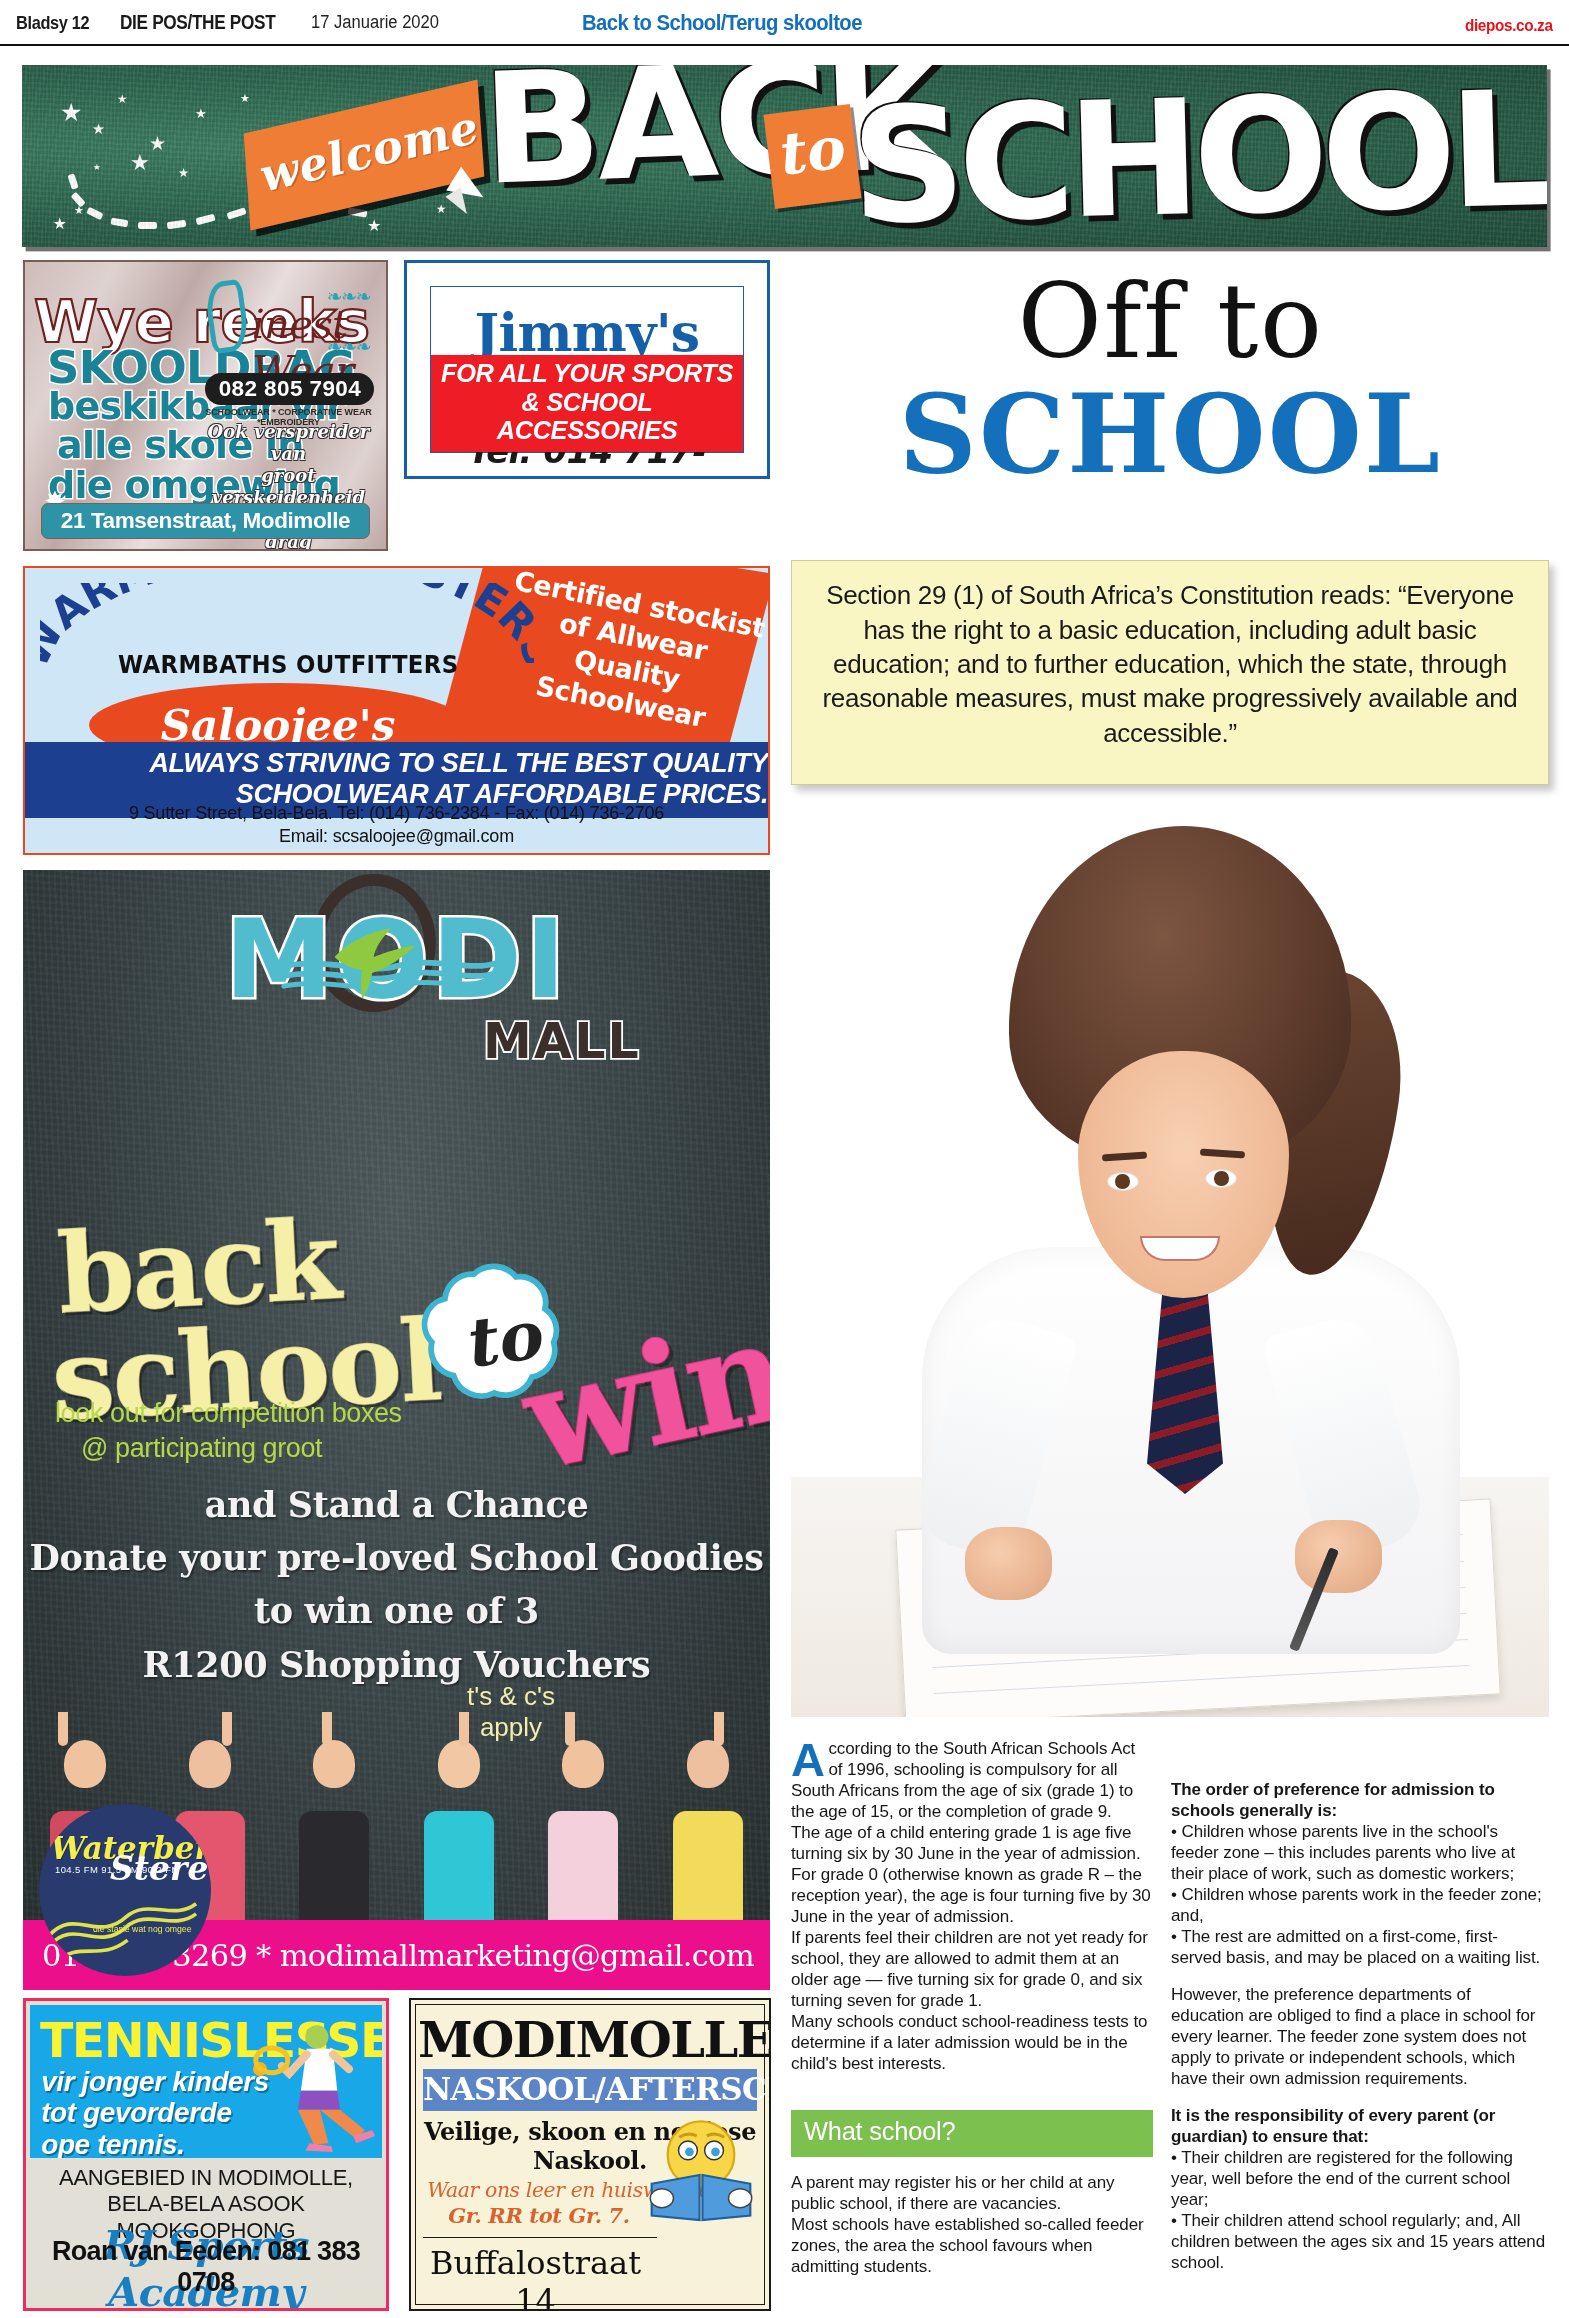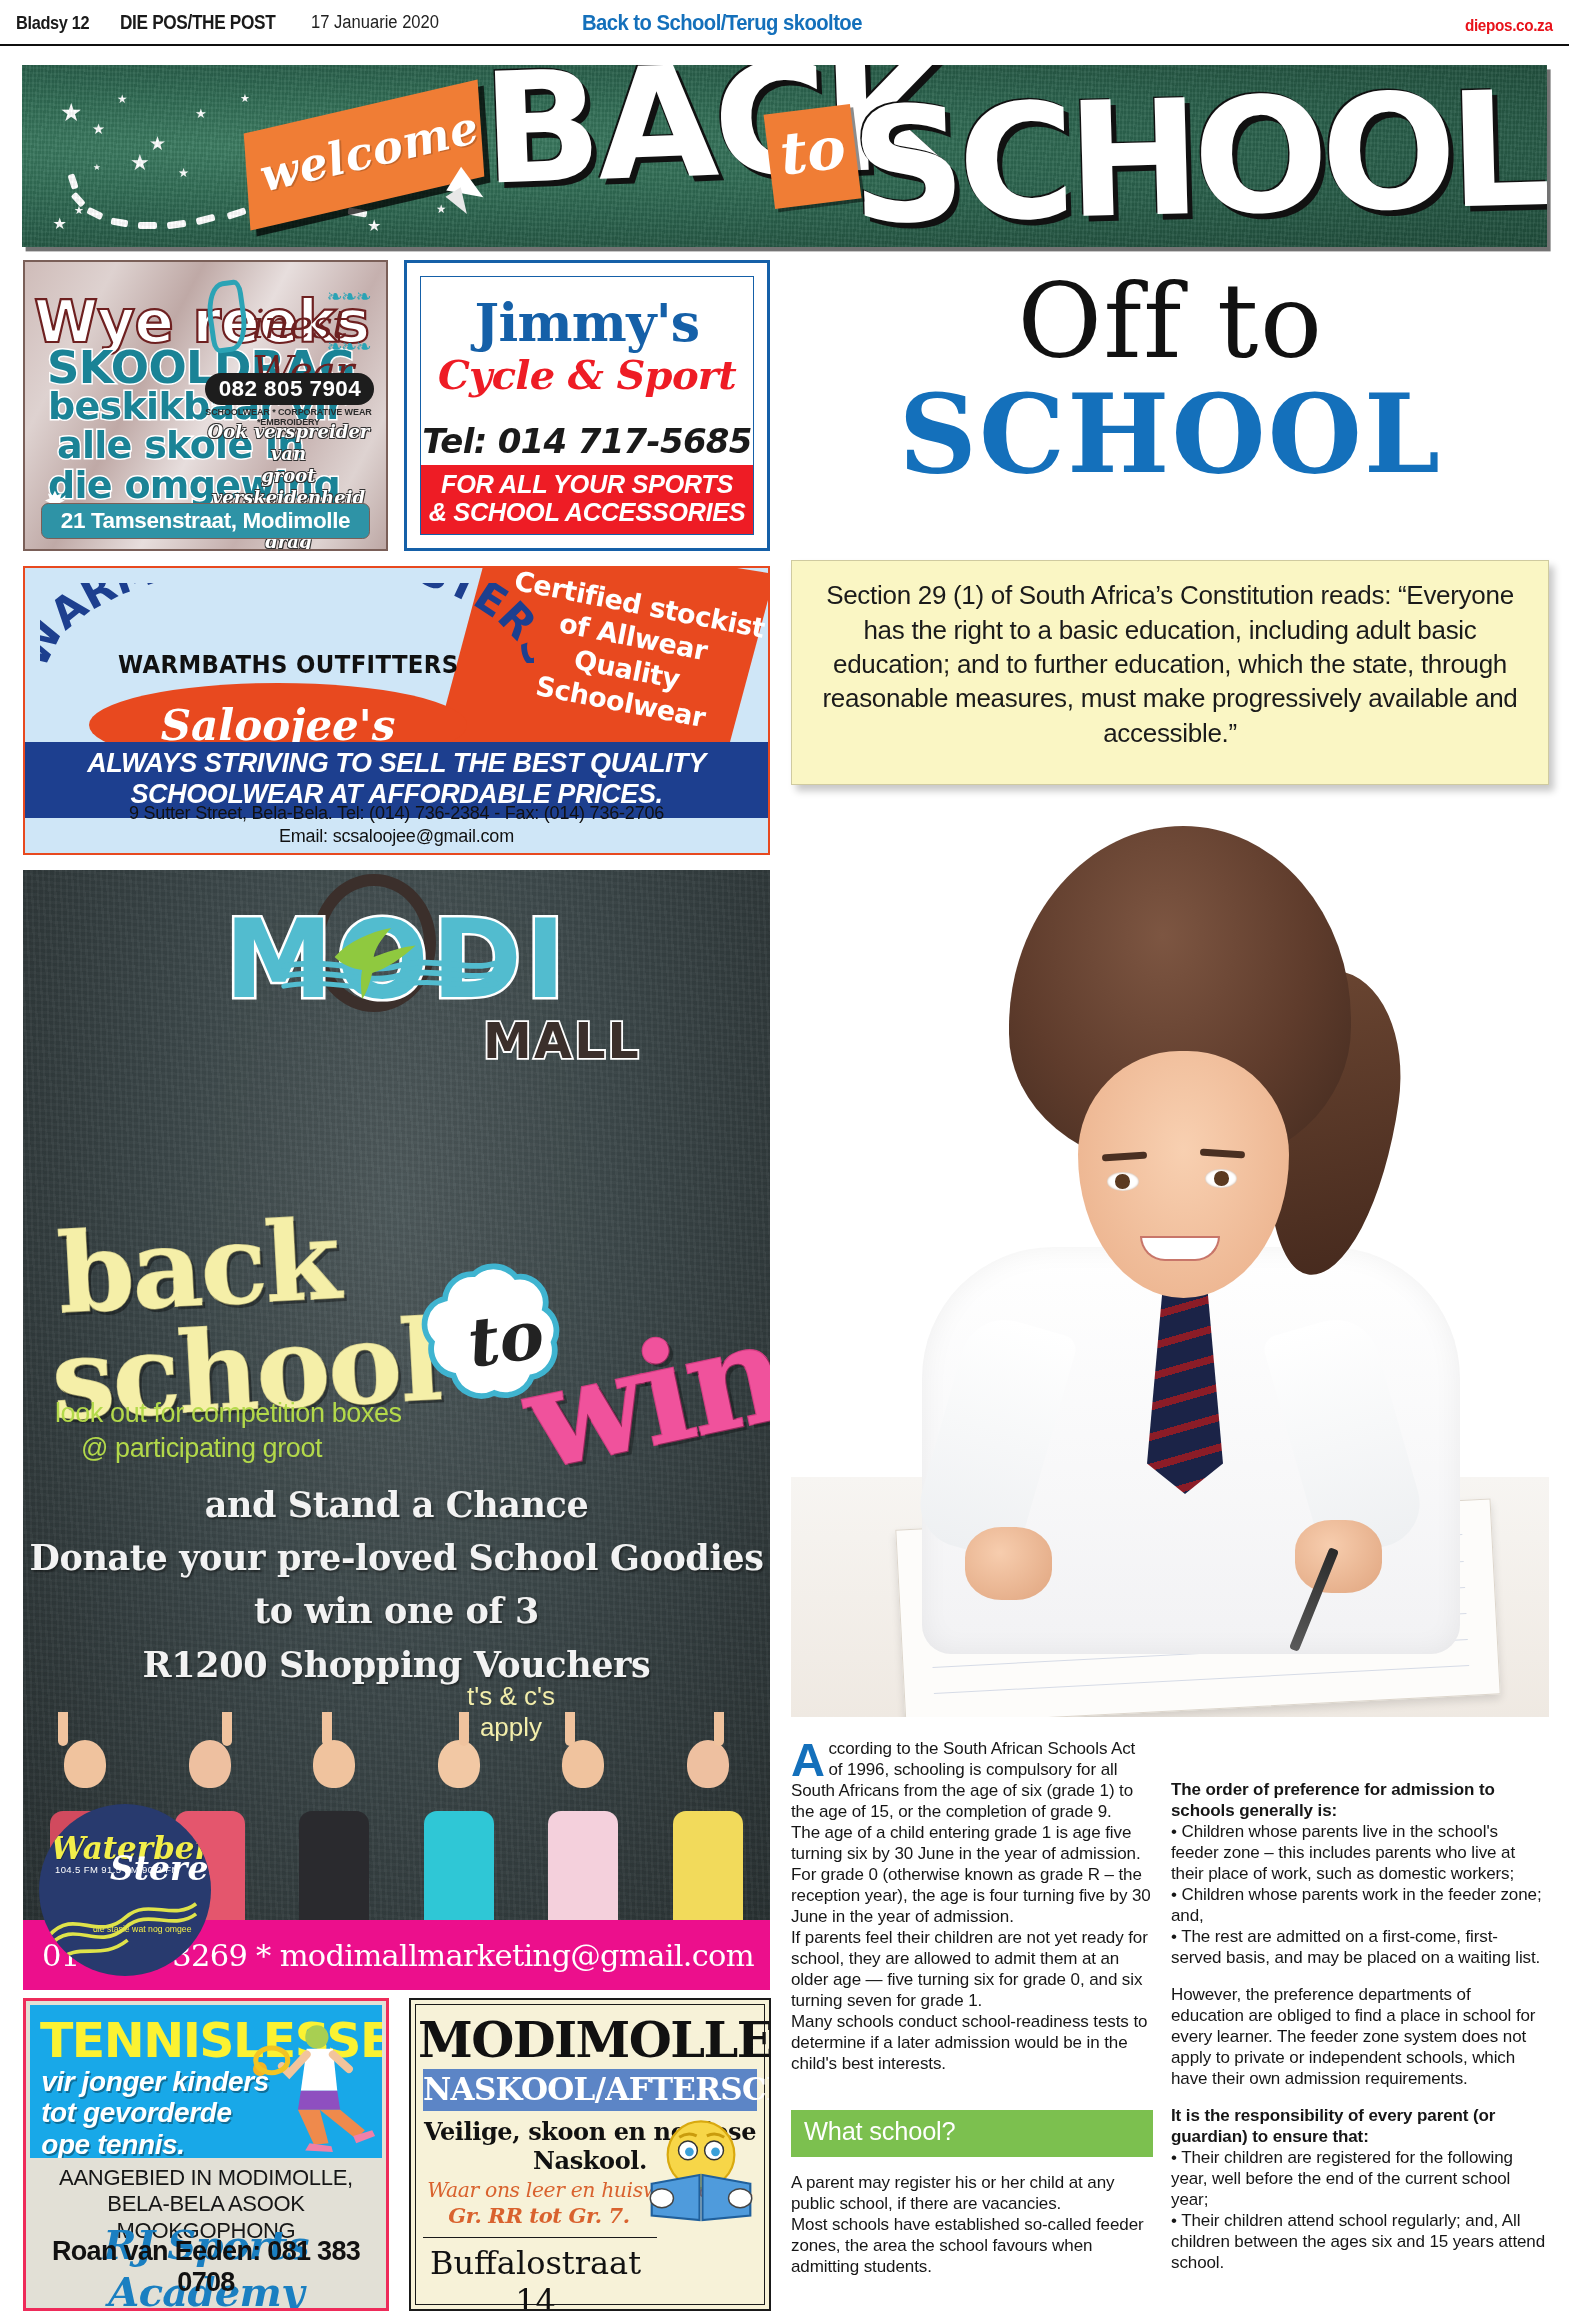--- a/index.html
+++ b/index.html
@@ -144,22 +144,22 @@
   .wye-addr{
     position:absolute; left:16px; right:16px; bottom:10.2px; height:36px;
     background:#2e93a6; border:1.5px solid #7a5f58; border-radius:7.3px;
     color:#fff; font-weight:bold; font-size:22.5px; display:flex;
     align-items:center; justify-content:center; letter-spacing:-0.4px;
   }
   .burst{ position:absolute; color:#fff; font-size:26px; }
 
   
   #ad-jim{
-    left:404px; top:260px; width:366px; height:291px;
-    border:3.6px solid #1560a8; background:#fff; padding:13px;
+    left:404px; top:260px; width:366px; height:219px;
+    border:3.6px solid #1560a8; background:#fff; padding:23px;
   }
   #ad-jim .inner{ border:1.5px solid #1560a8; width:100%; height:100%; position:relative; }
   .jim-1{ position:absolute; left:0; right:0; top:14.5px; text-align:center;
           font-family:"DejaVu Serif",serif; font-weight:bold; font-size:52px;
           color:#1560a8; letter-spacing:-0.7px; }
   .jim-2{ position:absolute; left:0; right:0; top:74px; text-align:center;
           font-family:"DejaVu Serif",serif; font-style:italic; font-weight:bold;
           font-size:40px; color:#ee1c25; letter-spacing:-0.7px; }
   .jim-3{ position:absolute; left:0; right:0; top:144px; text-align:center;
           font-family:"DejaVu Sans",sans-serif; font-style:italic; font-weight:bold;
@@ -198,21 +198,21 @@
     background:#e8491f; transform:rotate(15deg) skewY(-6deg); transform-origin:top right;
   }
   .warm-flag-txt{
     position:absolute; right:7.3px; top:20.4px; width:262px; text-align:center;
     transform:rotate(11deg); color:#fff; font-weight:bold; font-size:27px;
     line-height:1.22; letter-spacing:-0.4px; font-family:"DejaVu Sans",sans-serif;
   }
   .warm-band{
     position:absolute; left:0; right:0; top:174px; background:#1d3f8f;
     color:#fff; font-style:italic; font-weight:bold; font-size:27px;
-    text-align:center; padding:5.8px 0 8.7px; line-height:1.14; letter-spacing:-0.4px;
+    text-align:right; padding:5.8px 0 8.7px; line-height:1.14; letter-spacing:-0.4px;
   }
   .warm-contact{
     position:absolute; left:0; right:0; bottom:5.8px; text-align:center;
     font-size:18px; color:#111; line-height:1.25; letter-spacing:-0.2px;
   }
 
   
   #ad-modi{
     left:23px; top:870px; width:747px; height:1120px;
     background: radial-gradient(ellipse at 50% 30%, #4e5a5c 0%, #3b4648 45%, #262e2f 100%);

